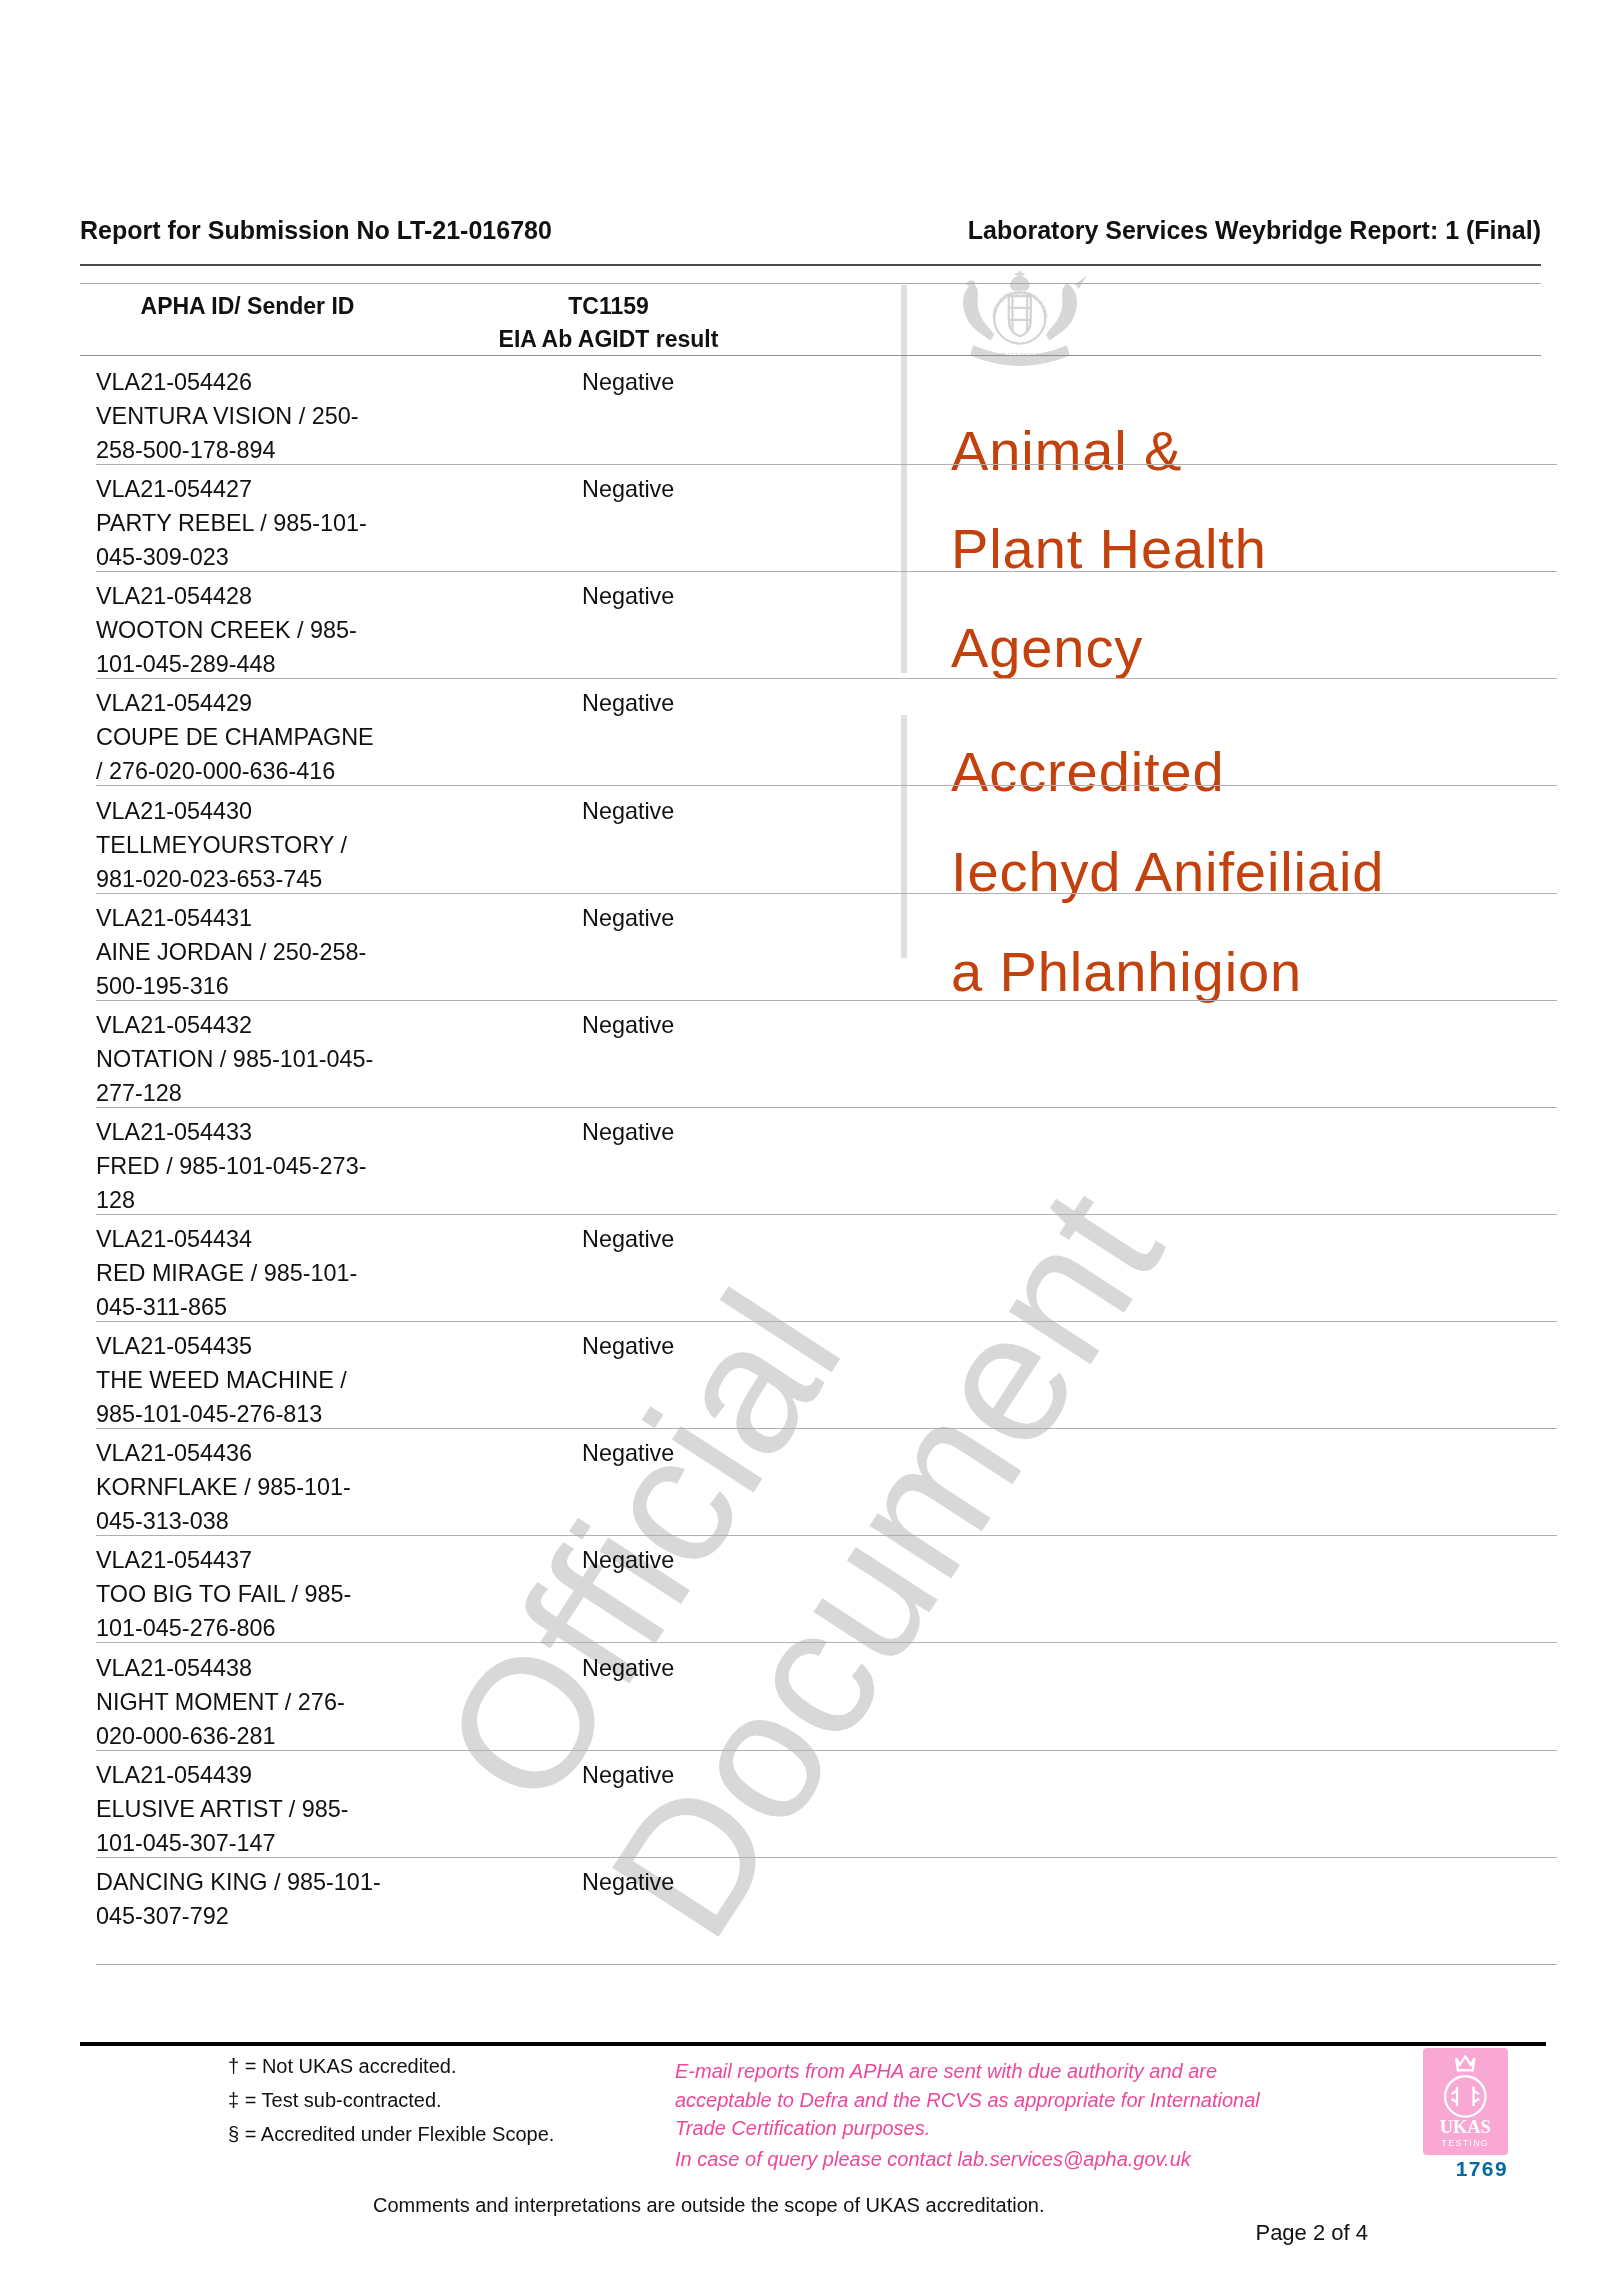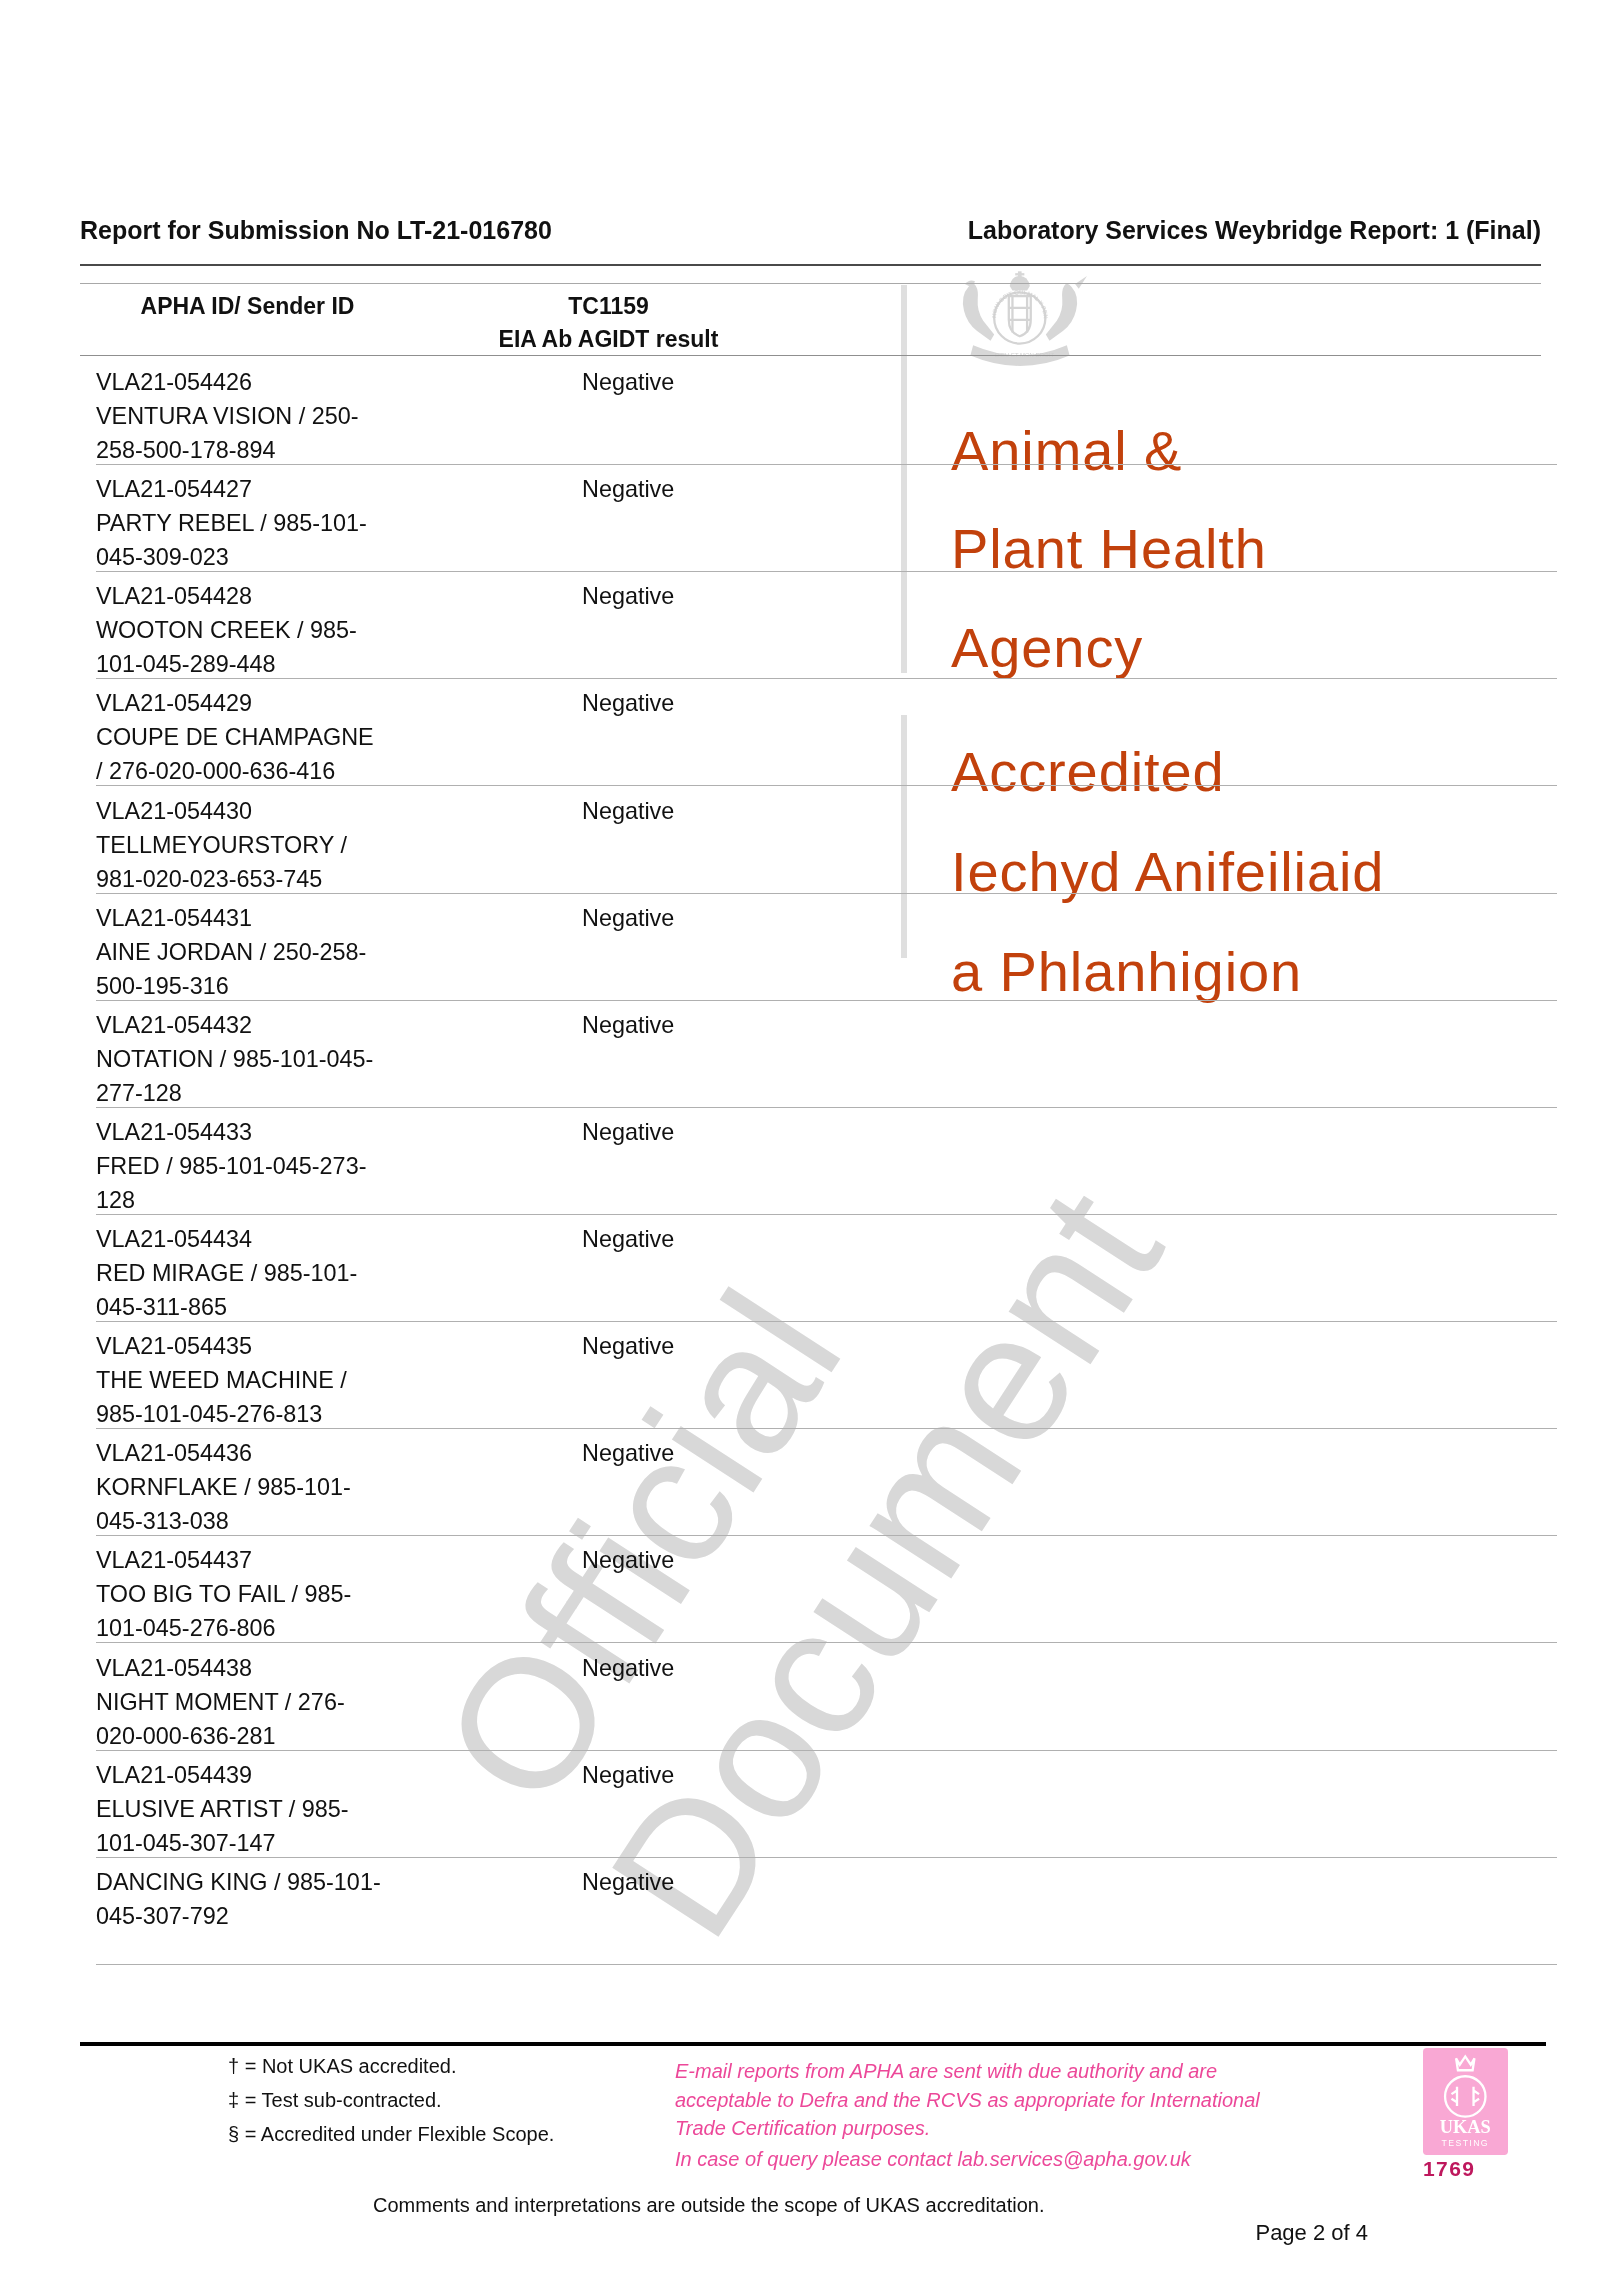--- a/index.html
+++ b/index.html
@@ -47,22 +47,22 @@
   .legend { position:absolute; left:228px; font-size:20px; white-space:nowrap; }
   .note-gray { position:absolute; left:675px; font-size:20px; line-height:28.5px;
                font-style:italic; color:#ec4899; white-space:nowrap; }
   .comments { position:absolute; left:373px; top:2194px; font-size:20px; white-space:nowrap; }
   .page-label { position:absolute; left:1093px; top:2220px; width:275px; text-align:right; font-size:22px; white-space:nowrap; }
 
   .ukas-box {
     position:absolute; left:1423px; top:2048px; width:85px; height:107px;
     border-radius:3.7px; background:#f9a8d4;
   }
-  .ukas-number { position:absolute; left:1423px; top:2157px; width:85px; text-align:left;
-                 font-size:21px; font-weight:bold; color:#be185d; letter-spacing:1.4px; }
+  .ukas-number { position:absolute; left:1423px; top:2157px; width:85px; text-align:right;
+                 font-size:21px; font-weight:bold; color:#0369a1; letter-spacing:1.4px; }
 </style>
 </head>
 <body>
 
 <div id="page">
 
   <svg class="crest" width="158" height="112" viewBox="0 0 345 245">
     <g fill="none" stroke="#d4d4d4" stroke-width="5">
       <circle cx="172" cy="118" r="56"></circle>
       <path d="M148 70 h48 v52 q0 28 -24 36 q-24 -8 -24 -36 z"></path>

